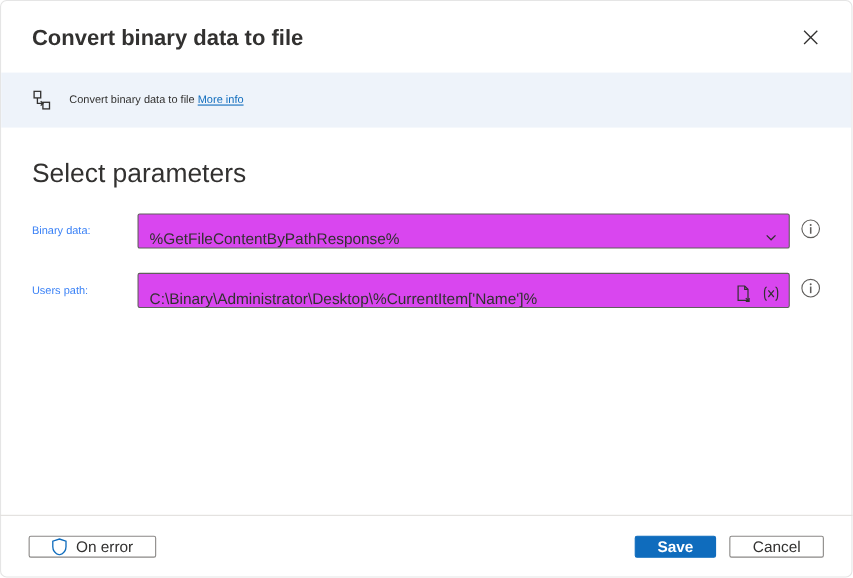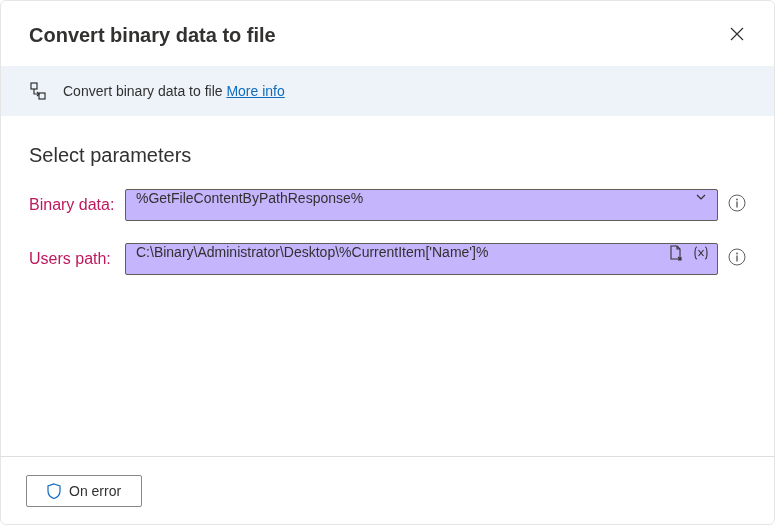--- a/index.html
+++ b/index.html
@@ -29,63 +29,63 @@
     cursor: pointer;
     padding: 6px;
     color: #323130;
   }
   .info-bar {
     background: #eef3fa;
     padding: 16px 28px;
     display: flex;
     align-items: center;
     gap: 16px;
-    font-size: 14px;
+    font-size: 10px;
     color: #323130;
   }
   .info-bar a {
     color: #0f6cbd;
     text-decoration: underline;
   }
   .content {
     padding: 28px 28px 0 28px;
   }
   .section-title {
-    font-size: 20px;
+    font-size: 24px;
     font-weight: 400;
     color: #323130;
     margin-bottom: 22px;
   }
   .row {
     display: flex;
     align-items: center;
     margin-bottom: 22px;
   }
   .label {
     width: 96px;
-    font-size: 16px;
-    color: #be185d;
+    font-size: 10px;
+    color: #3b82f6;
   }
   .field-wrap {
     flex: 1;
     display: flex;
     align-items: center;
     gap: 10px;
   }
   .field {
     flex: 1;
     height: 32px;
     border: 1px solid #605e5c;
     border-radius: 2px;
     display: flex;
-    align-items: flex-start;
+    align-items: flex-end;
     padding: 0 6px 0 10px;
     font-size: 14px;
     color: #323130;
-    background: #c4b5fd;
+    background: #d946ef;
   }
   .field .value {
     flex: 1;
     white-space: nowrap;
     overflow: hidden;
   }
   .field .field-icons {
     display: flex;
     align-items: center;
     gap: 6px;
@@ -103,21 +103,21 @@
     bottom: 0;
     left: 0;
     right: 0;
     padding: 18px 26px;
     border-top: 1px solid #e1dfdd;
     display: flex;
     align-items: center;
     justify-content: space-between;
   }
   .btn {
-    height: 32px;
+    height: 20px;
     padding: 0 20px;
     border-radius: 2px;
     font-size: 14px;
     cursor: pointer;
     display: inline-flex;
     align-items: center;
     gap: 8px;
   }
   .btn-default {
     background: #fff;
@@ -216,13 +216,21 @@
 
 </div>
 
 <div class="footer">
   <button class="btn btn-default">
     <svg width="14" height="16" viewBox="0 0 14 16">
       <path d="M7 1 L13 3 V8 C13 12 10 14.5 7 15.5 C4 14.5 1 12 1 8 V3 Z" fill="none" stroke="#0f6cbd" stroke-width="1.2"></path>
     </svg>
     <span>On error</span>
   </button>
+  <div class="footer-right">
+    <button class="btn btn-primary">
+      <span>Save</span>
+    </button>
+    <button class="btn btn-default">
+      <span>Cancel</span>
+    </button>
+  </div>
 </div>
 
 </body></html>

